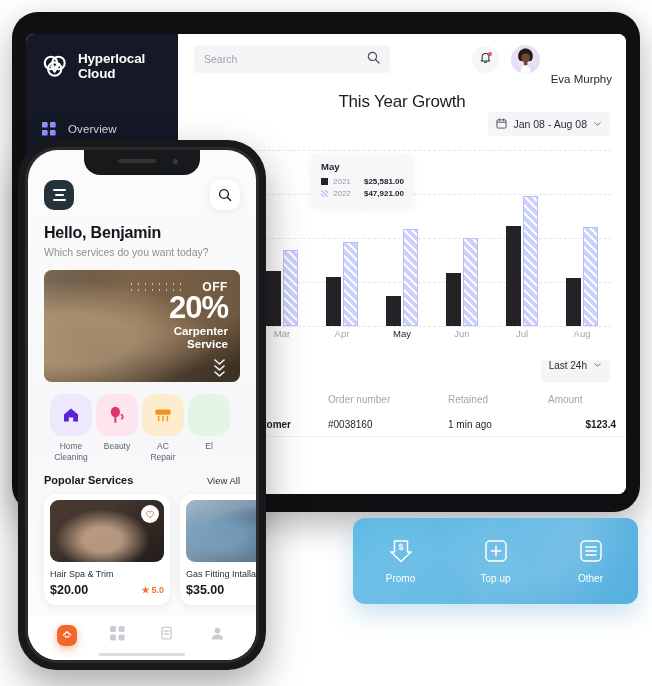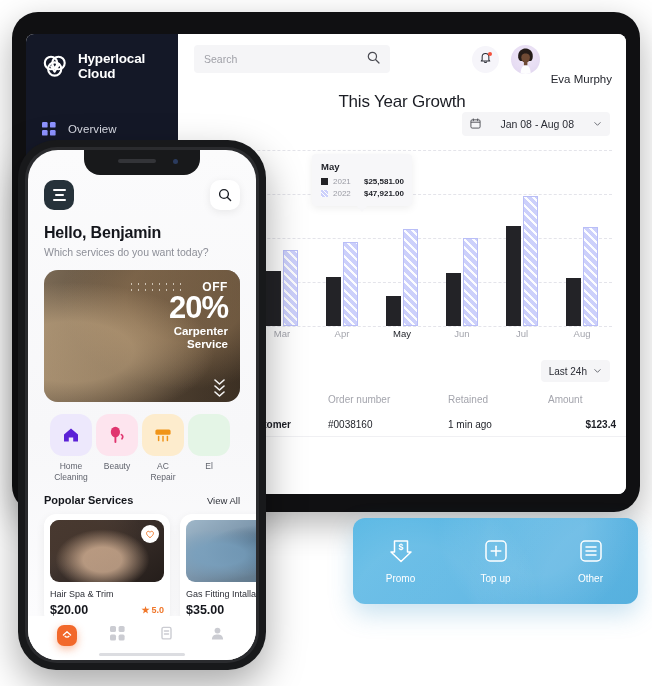--- a/index.html
+++ b/index.html
@@ -64,21 +64,21 @@
     width: 29px; height: 29px; border-radius:50%; flex:0 0 29px;
     background: radial-gradient(circle at 50% 38%, #efe6f7 0%, #e7ddf3 60%, #ded3ee 100%);
     overflow:hidden; position:relative; margin-left: 8px;
   }
   .user-name { font-size: 11.5px; color: #24262e; margin-left: 7px; white-space:nowrap;margin-top:39px; }
 
   .section-head { padding: 8px 16px 0 16px; display:flex; align-items:center;flex-direction:column; }
   .section-title { font-size: 17px; color: #1b1d24; font-weight: 400; letter-spacing:-.2px; }
   .range-pill {
     margin-left:auto; height: 24px; background:#f5f5f7; border-radius:4px;
-    display:flex; align-items:center; gap:19px; padding: 0 8px; font-size:10.5px; color:#2b2d35;
+    display:flex; align-items:center; gap:6px; padding: 0 8px; font-size:10.5px; color:#2b2d35;
   }
 
   
   .chart-wrap { position: relative; margin: 14px 8px 0 8px; height: 200px; }
   .chart-plot { position:absolute; inset: 0 6px 24px 6px; }
   .gridline { position:absolute; left:0; right:0; border-top: 1px dashed #e4e4ea; }
   .bars { position:absolute; left:0; right:0; bottom:0; top:0; display:flex; align-items:flex-end; }
   .bargroup { flex:1 1 0; display:flex; align-items:flex-end; justify-content:center; gap:2px; height:100%; }
   .bar { width: 15px; }
   .bar.y1 { background:#232327; }
@@ -103,21 +103,21 @@
   .tt-sw.s { background-color:#ccd0fb; background-image: repeating-linear-gradient(45deg, #fff 0 1px, rgba(0,0,0,0) 1px 3px); }
   .tt-yr { font-size:8px; color:#9a9ba4; width:22px; }
   .tt-val { font-size:8px; color:#1d1f26; font-weight:700; margin-left:6px; }
   .tt-tail { position:absolute; bottom:-6px; left:44px; width:0;height:0;
     border-left:6px solid transparent;border-right:6px solid transparent;border-top:7px solid #f7f7f9; }
 
   
   .act-head { display:flex; align-items:center; padding: 10px 16px 0 16px; }
   .act-title { font-size:15px; color:#1b1d24; letter-spacing:-.2px; }
   .act-pill { margin-left:auto; height:22px; background:#f5f5f7; border-radius:4px;
-    display:flex; align-items:center; gap:6px; padding:0 8px; font-size:10px; color:#2b2d35; }
+    display:flex; align-items:flex-start; gap:6px; padding:0 8px; font-size:10px; color:#2b2d35; }
 
   table.act { width:100%; border-collapse:collapse; margin-top: 8px; table-layout:fixed; }
   table.act th { font-size:10px; color:#a4a5ad; font-weight:400; text-align:left; padding: 4px 0 8px 0; }
   table.act td { font-size:10px; color:#1d1f26; padding: 6px 0; border-top:0; }
   table.act tr.row td { border-bottom: 1px solid #f0f0f3; }
   .c1 { padding-left: 26px !important; width: 150px; }
   .c2 { width: 120px; }
   .c3 { width: 100px; }
   .c4 { text-align: right; padding-right: 10px !important; font-weight:700; }
   .dotchip { display:inline-block; width:9px; height:9px; background:#ccd0fb; border-radius:2px;
@@ -151,21 +151,21 @@
   .ph-menu i { display:block; height:2px; background:#fff; border-radius:2px; }
   .ph-menu i:nth-child(1){width:13px;} .ph-menu i:nth-child(2){width:9px;} .ph-menu i:nth-child(3){width:13px;}
   .ph-search {
     margin-left:auto; width:30px;height:30px;border-radius:10px;background:#fff;
     display:flex;align-items:center;justify-content:center; box-shadow:0 2px 8px rgba(0,0,0,.08);
   }
   .ph-hello { font-size:16px; font-weight:700; color:#14161c; padding: 14px 16px 0 16px; letter-spacing:-.2px; }
   .ph-sub { font-size:10.5px; color:#8d8f98; padding: 4px 16px 0 16px; }
 
   .promo {
-    margin: 12px 16px 0 16px; height:132px; border-radius:14px; overflow:hidden; position:relative;
+    margin: 12px 16px 0 16px; height:112px; border-radius:8px; overflow:hidden; position:relative;
     background: linear-gradient(105deg,#8c7a63 0%,#6e5c48 42%,#4a3c2e 100%);
   }
   .promo::before {
     content:""; position:absolute; inset:0;
     background:
       radial-gradient(ellipse at 14% 62%, rgba(210,180,140,.55) 0 26%, rgba(0,0,0,0) 60%),
       radial-gradient(ellipse at 72% 22%, rgba(150,120,86,.55) 0 30%, rgba(0,0,0,0) 62%),
       linear-gradient(90deg, rgba(40,30,20,.18), rgba(40,30,20,.42));
   }
   .promo-dots { position:absolute; top:11px; left:84px; width:58px; height:12px;

